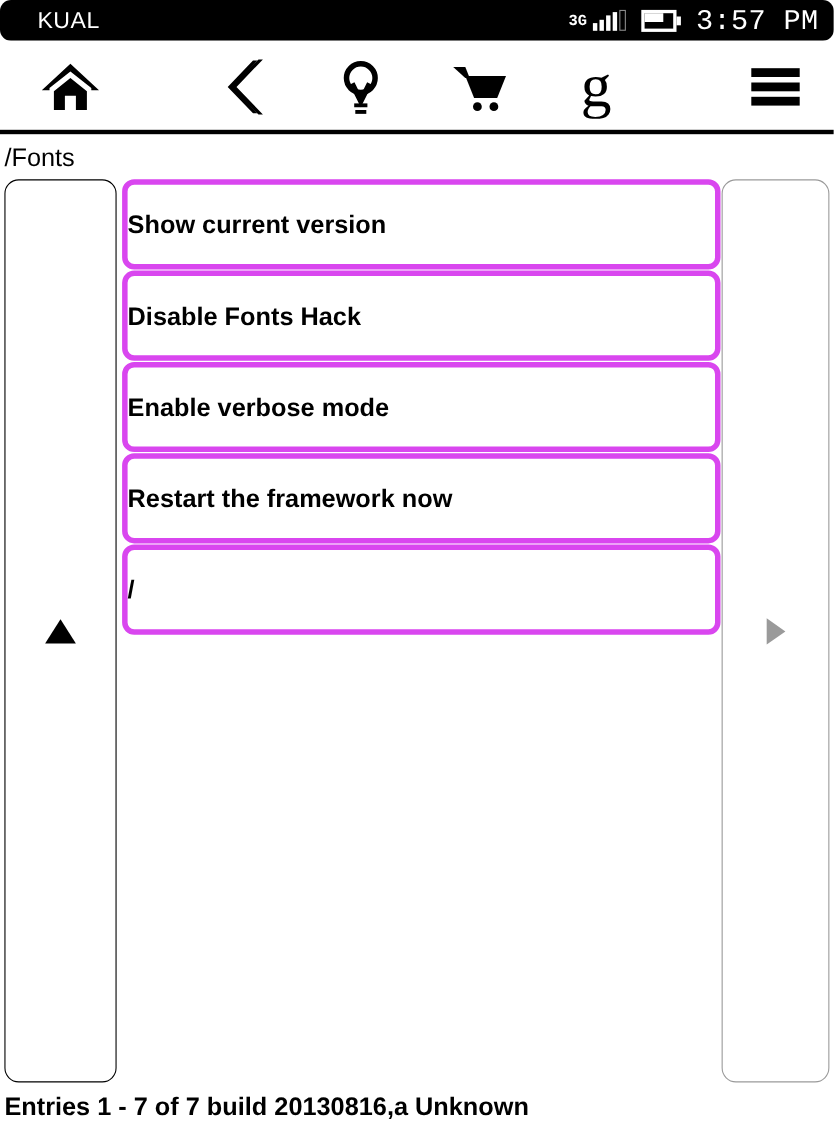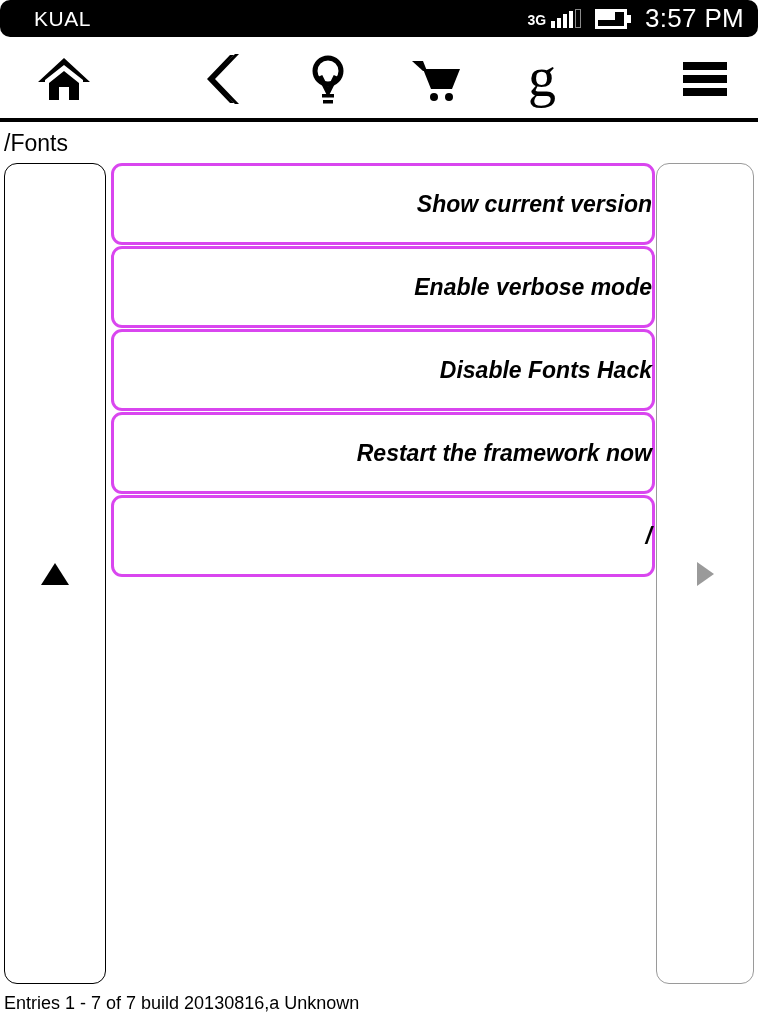--- a/index.html
+++ b/index.html
@@ -16,21 +16,21 @@
     position: absolute; left: 0; top: 0; width: 758px; height: 37px;
     background: #000000; color: #ffffff;
     display: flex; align-items: center; border-radius: 10px;
   }
   .status-title {
     position: absolute; left: 34px; top: 50%; transform: translateY(-50%);
     font-size: 21px; letter-spacing: 0.5px; color: #fff;
   }
   .status-right {
     position: absolute; right: 14px; top: 0; height: 37px;
-    display: flex; align-items: center; gap: 14px;
+    display: flex; align-items: center; gap: 14px; font-family: Liberation Mono, monospace;
   }
   .signal-group { display: flex; align-items: flex-end; gap: 5px; }
   .signal-label { font-size: 14px; font-weight: bold; color: #fff; line-height: 1; position: relative; top: -1px; }
   .bars { display: flex; align-items: flex-end; gap: 2px; height: 19px; }
   .bars i { display: block; width: 4px; background: #ffffff; }
   .bars i.b1 { height: 7px; }
   .bars i.b2 { height: 10px; }
   .bars i.b3 { height: 14px; }
   .bars i.b4 { height: 17px; }
   .bars i.b5 { height: 19px; background: transparent; border: 1px solid #8a8a8a; width: 6px; }
@@ -88,35 +88,34 @@
     border-bottom: 12px solid transparent;
     border-left: 17px solid #9a9a9a;
   }
 
   
   .menu-list {
     position: absolute; left: 111px; top: 163px; width: 544px;
   }
   .menu-btn {
     width: 544px; height: 82px;
-    border: 3px solid #d946ef; border-radius: 11px;
+    border: 5px solid #d946ef; border-radius: 11px;
     background: #ffffff;
-    display: flex; align-items: center; justify-content: flex-end;
+    display: flex; align-items: center; justify-content: flex-start;
     margin-bottom: 1px;
     font-size: 23px; font-weight: bold; color: #000000;
     white-space: nowrap;
-    font-style: italic;
   }
   .menu-btn .label { display: inline-block; }
   .menu-btn .submenu-caret { margin-left: 11px; font-weight: normal; font-size: 21px; }
 
   
   .footer {
     position: absolute; left: 4px; top: 993px;
-    font-size: 18px; font-weight: normal; color: #000000;
+    font-size: 23px; font-weight: bold; color: #000000;
     white-space: nowrap;
   }
 </style>
 </head>
 <body>
 
 <div id="screen">
 
   <div class="statusbar">
     <span class="status-title">KUAL</span>
@@ -203,26 +202,26 @@
 
   <div class="side-panel right">
     <span class="tri-right"></span>
   </div>
 
   <div class="menu-list" id="menu-list">
       <div class="menu-btn">
         <span class="label">Show current version</span>
       </div>
       <div class="menu-btn">
+        <span class="label">Disable Fonts Hack</span>
+      </div>
+      <div class="menu-btn">
         <span class="label">Enable verbose mode</span>
       </div>
       <div class="menu-btn">
-        <span class="label">Disable Fonts Hack</span>
-      </div>
-      <div class="menu-btn">
         <span class="label">Restart the framework now</span>
       </div>
       <div class="menu-btn">
         <span class="label">/</span>
       </div>
     </div>
 
   <div class="footer">Entries 1 - 7 of 7 build 20130816,a Unknown</div>
 
 </div>

